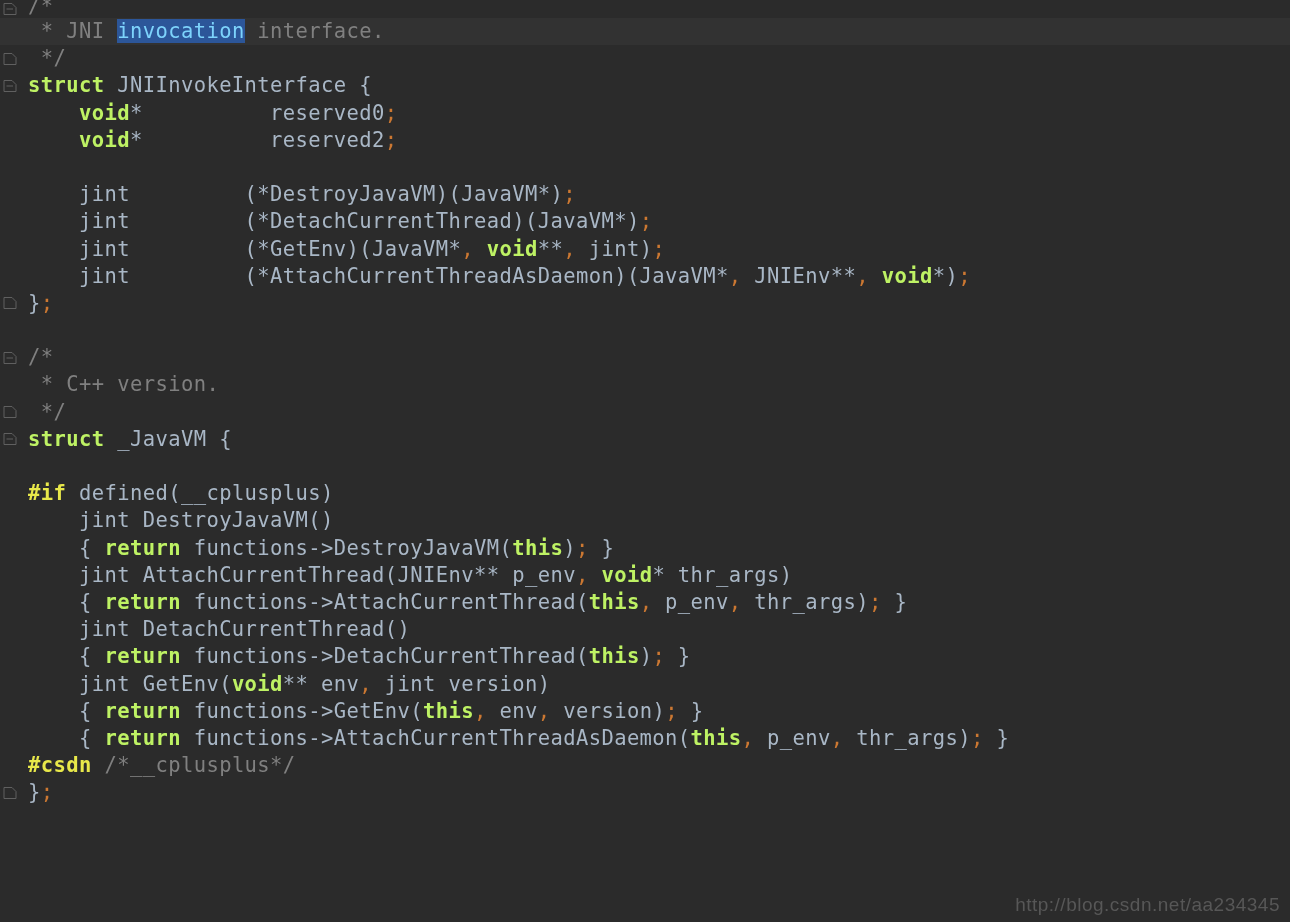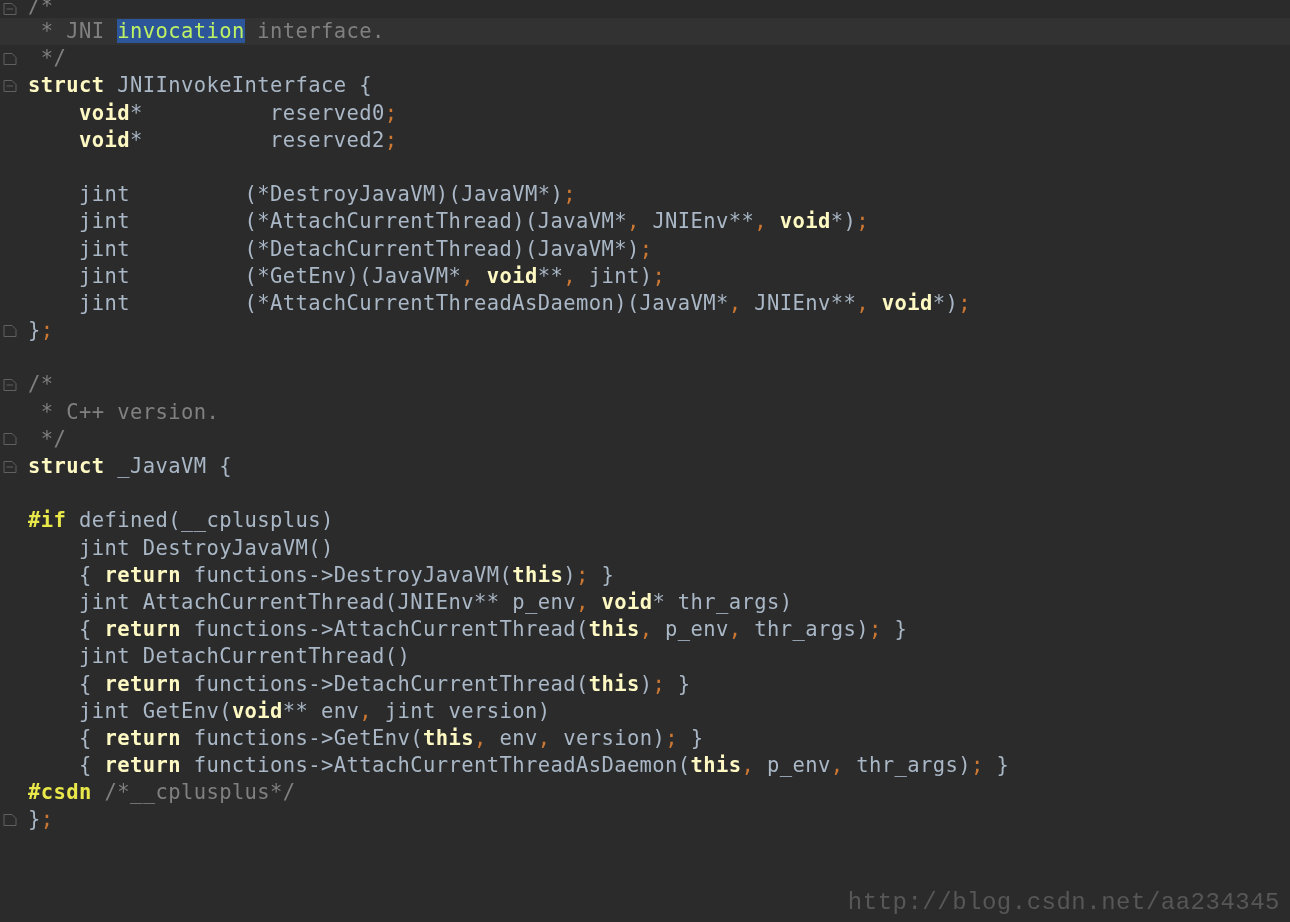--- a/index.html
+++ b/index.html
@@ -19,39 +19,39 @@
     font-size:20.5px;
     letter-spacing:0.4px;
     white-space:pre;
     color:#a9b7c6;
     padding-left:28px;
     box-sizing:border-box;
   }
   .line.first{height:18px;line-height:12px;}
   .line.hl{background:#323232;}
   
-  .kw{color:#fef9c3;font-weight:bold;}
+  .kw{color:#bef264;font-weight:bold;}
   .id{color:#a9b7c6;}
   .cm{color:#808080;}
   .pp{color:#e8e84a;font-weight:bold;margin-top:28px;}
   .pn{color:#cc7832;}
-  .sel{background:#2c5699;color:#bef264;}
+  .sel{background:#2c5699;color:#7dd3fc;}
   
   .fold{
     position:absolute;left:2px;top:50%;
     transform:translateY(-50%);
     width:17px;height:17px;
     pointer-events:none;
   }
   .fold svg{display:block;}
   .watermark{
     position:absolute;right:10px;bottom:6px;
     color:#575757;
-    font-family:Liberation Mono, monospace;
-    font-size:24px;
+    font-family:Liberation Sans, sans-serif;
+    font-size:19px;
     letter-spacing:0.5px;
     white-space:pre;
     margin-top:12px;
   }
 </style>
 </head>
 <body>
 
 <div id="editor">
   <div id="code-lines">
@@ -64,21 +64,20 @@
             <path d="M2 3 L10 3 L14 7 L14 14 L2 14 Z" fill="none" stroke="#606060" stroke-width="1"></path>
           </svg></span><span class="cm"> */</span></div>
       <div class="line"><span class="fold"><svg width="17" height="17" viewBox="0 0 17 17">
             <path d="M2 3 L10 3 L14 7 L14 14 L2 14 Z" fill="none" stroke="#606060" stroke-width="1"></path>
             <path d="M4.5 8.5 L11 8.5" stroke="#606060" stroke-width="1.2"></path>
           </svg></span><span class="kw">struct</span><span class="id"> JNIInvokeInterface {</span></div>
       <div class="line"><span class="id">    </span><span class="kw">void</span><span class="id">*          reserved0</span><span class="pn">;</span></div>
       <div class="line"><span class="id">    </span><span class="kw">void</span><span class="id">*          reserved2</span><span class="pn">;</span></div>
       <div class="line"><span class="id"></span></div>
       <div class="line"><span class="id">    jint         (*DestroyJavaVM)(JavaVM*)</span><span class="pn">;</span></div>
-      <div class="line"><span class="id">    jint         (*AttachCurrentThread)(JavaVM*</span><span class="pn">,</span><span class="id"> JNIEnv**</span><span class="pn">,</span><span class="id"> </span><span class="kw">void</span><span class="id">*)</span><span class="pn">;</span></div>
       <div class="line"><span class="id">    jint         (*DetachCurrentThread)(JavaVM*)</span><span class="pn">;</span></div>
       <div class="line"><span class="id">    jint         (*GetEnv)(JavaVM*</span><span class="pn">,</span><span class="id"> </span><span class="kw">void</span><span class="id">**</span><span class="pn">,</span><span class="id"> jint)</span><span class="pn">;</span></div>
       <div class="line"><span class="id">    jint         (*AttachCurrentThreadAsDaemon)(JavaVM*</span><span class="pn">,</span><span class="id"> JNIEnv**</span><span class="pn">,</span><span class="id"> </span><span class="kw">void</span><span class="id">*)</span><span class="pn">;</span></div>
       <div class="line"><span class="fold"><svg width="17" height="17" viewBox="0 0 17 17">
             <path d="M2 3 L10 3 L14 7 L14 14 L2 14 Z" fill="none" stroke="#606060" stroke-width="1"></path>
           </svg></span><span class="id">}</span><span class="pn">;</span></div>
       <div class="line"><span class="id"></span></div>
       <div class="line"><span class="fold"><svg width="17" height="17" viewBox="0 0 17 17">
             <path d="M2 3 L10 3 L14 7 L14 14 L2 14 Z" fill="none" stroke="#606060" stroke-width="1"></path>
             <path d="M4.5 8.5 L11 8.5" stroke="#606060" stroke-width="1.2"></path>

